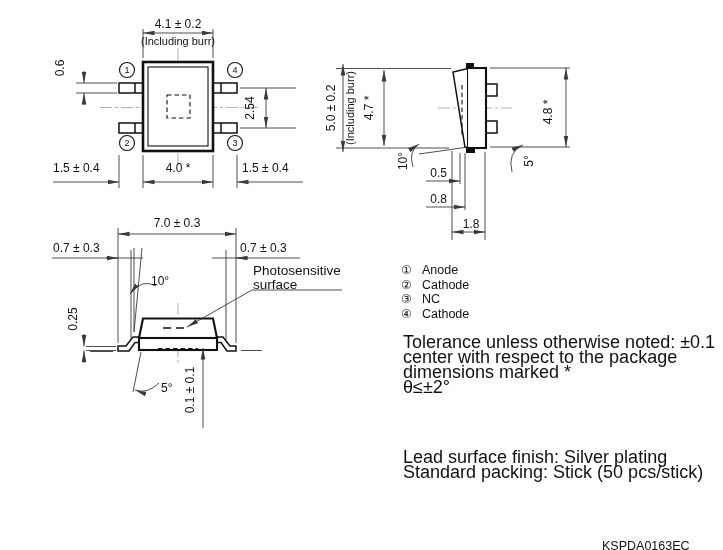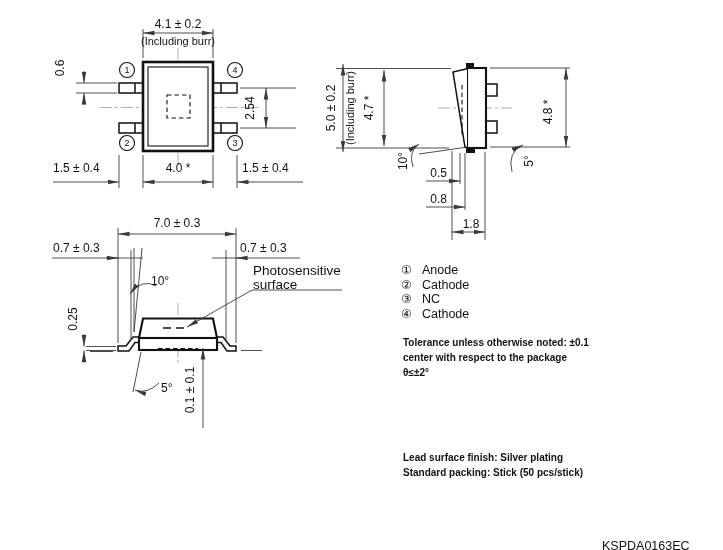--- a/index.html
+++ b/index.html
@@ -13,21 +13,21 @@
   .lead{fill:#fff;stroke:#111;stroke-width:1.5;}
   .leadline{fill:none;stroke:#111;stroke-width:1.5;}
   .dim{stroke:#3a3a3a;stroke-width:0.9;fill:none;}
   .cl{stroke:#9a9a9a;stroke-width:0.8;fill:none;stroke-dasharray:12 3 3 3;}
   .dash{stroke:#111;stroke-width:1.1;fill:none;stroke-dasharray:4.5 3;}
   .burr{fill:#111;stroke:none;}
   text{font:12px "Liberation Sans",sans-serif;fill:#111;}
   text.small{font-size:11px;}
   text.pin{font-size:9px;}
   text.big{font-size:13.5px;}
-  .tblock{position:absolute;font-size:10px;line-height:15px;white-space:nowrap;font-weight:bold;}
+  .tblock{position:absolute;font-size:18px;line-height:15px;white-space:nowrap;}
   .pinlist{position:absolute;left:401px;top:263px;font-size:12.5px;line-height:14.5px;}
   .pinrow{display:flex;}
   .pinrow .num{width:21px;font-size:12px;}
   .notes{position:absolute;left:403px;top:335px;}
   .notes div:nth-child(6){padding-left:19px;}
   .packing{position:absolute;left:403px;top:450px;}
   .dwgnum{position:absolute;left:602px;top:503px;font-size:12.5px;margin-top:36px;}
 </style>
 </head>
 <body>
@@ -189,20 +189,21 @@
       </div>
     <div class="pinrow">
         <span class="num">④</span>
         <span>Cathode</span>
       </div>
   </div>
 
   <div class="tblock notes">
     <div>Tolerance unless otherwise noted: ±0.1</div>
     <div>center with respect to the package</div>
+    <div>dimensions marked *</div>
     <div>θ≤±2°</div>
   </div>
 
   <div class="tblock packing">
     <div>Lead surface finish: Silver plating</div>
     <div>Standard packing: Stick (50 pcs/stick)</div>
   </div>
 
   <div class="dwgnum">KSPDA0163EC</div>
 </div>

